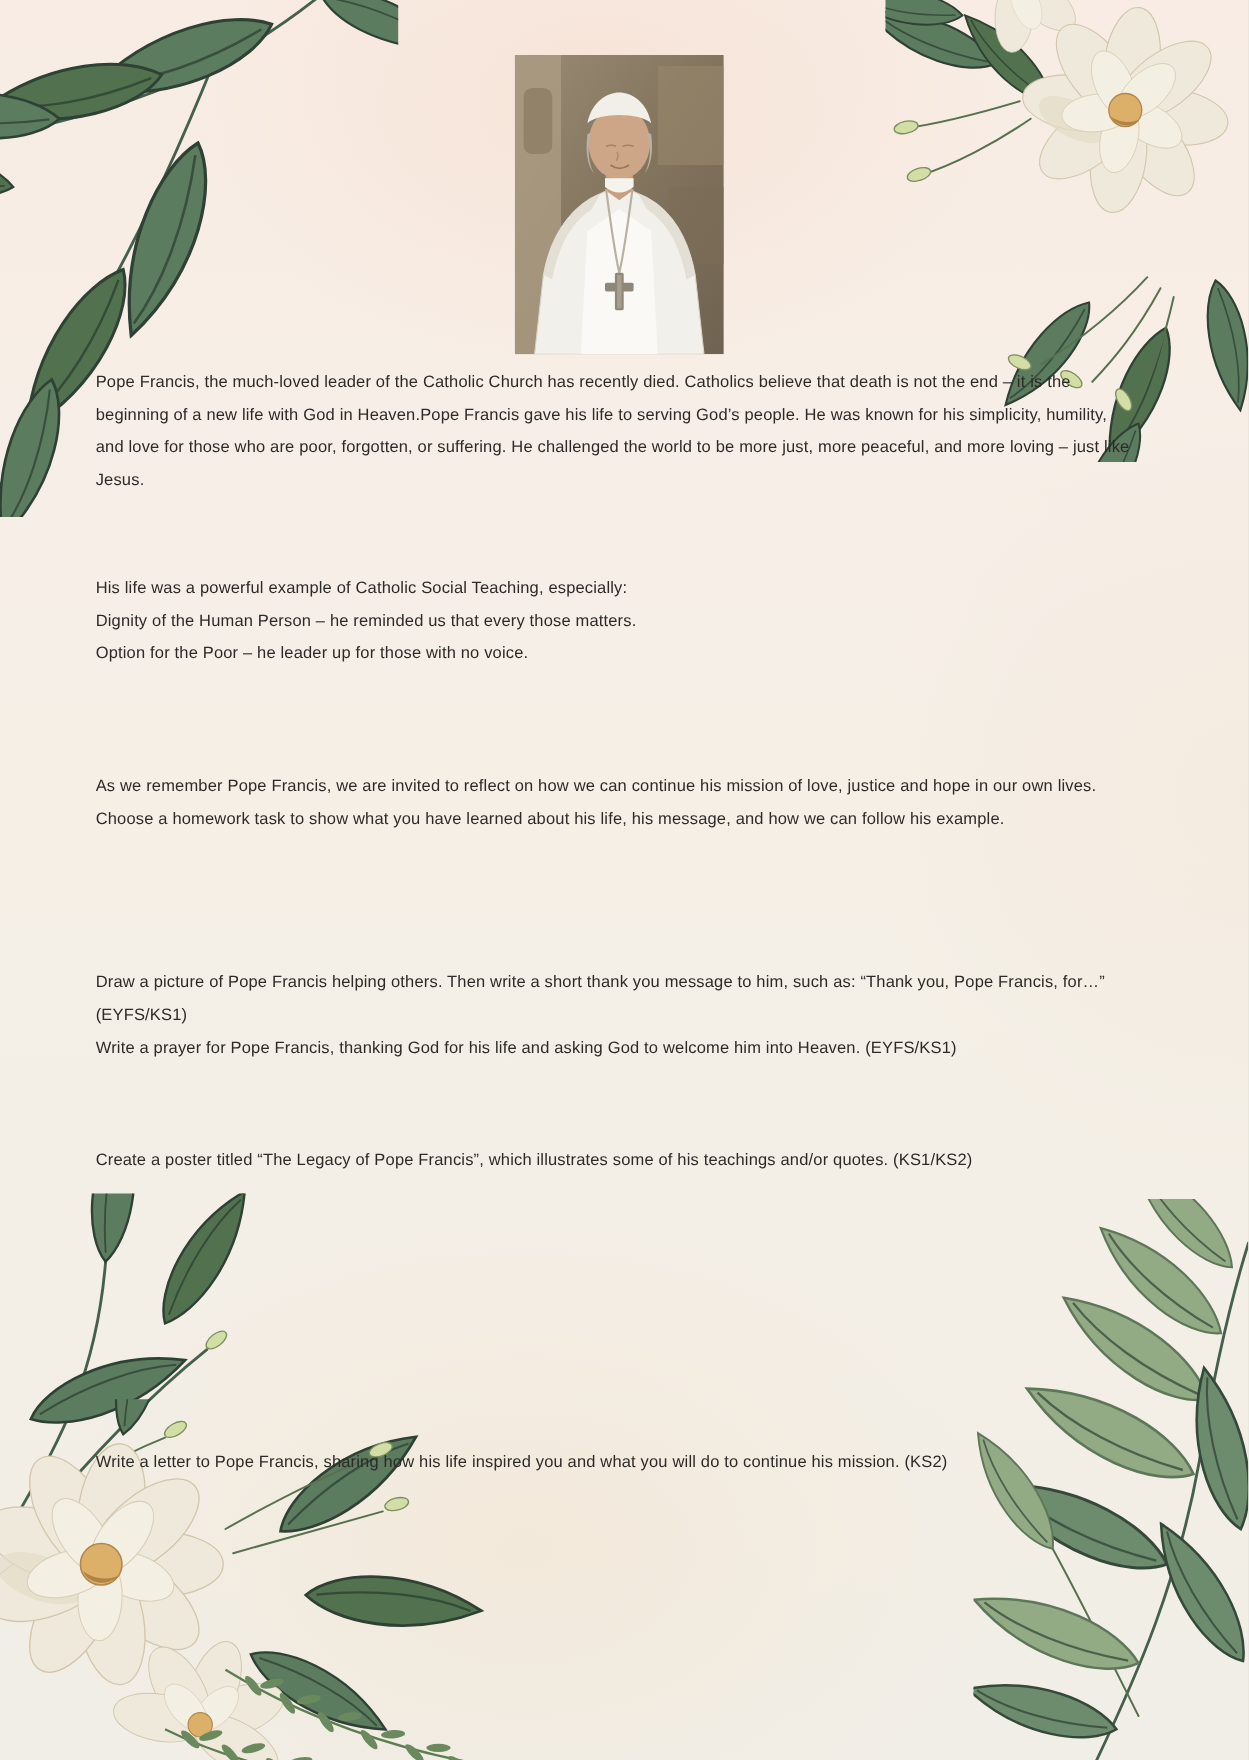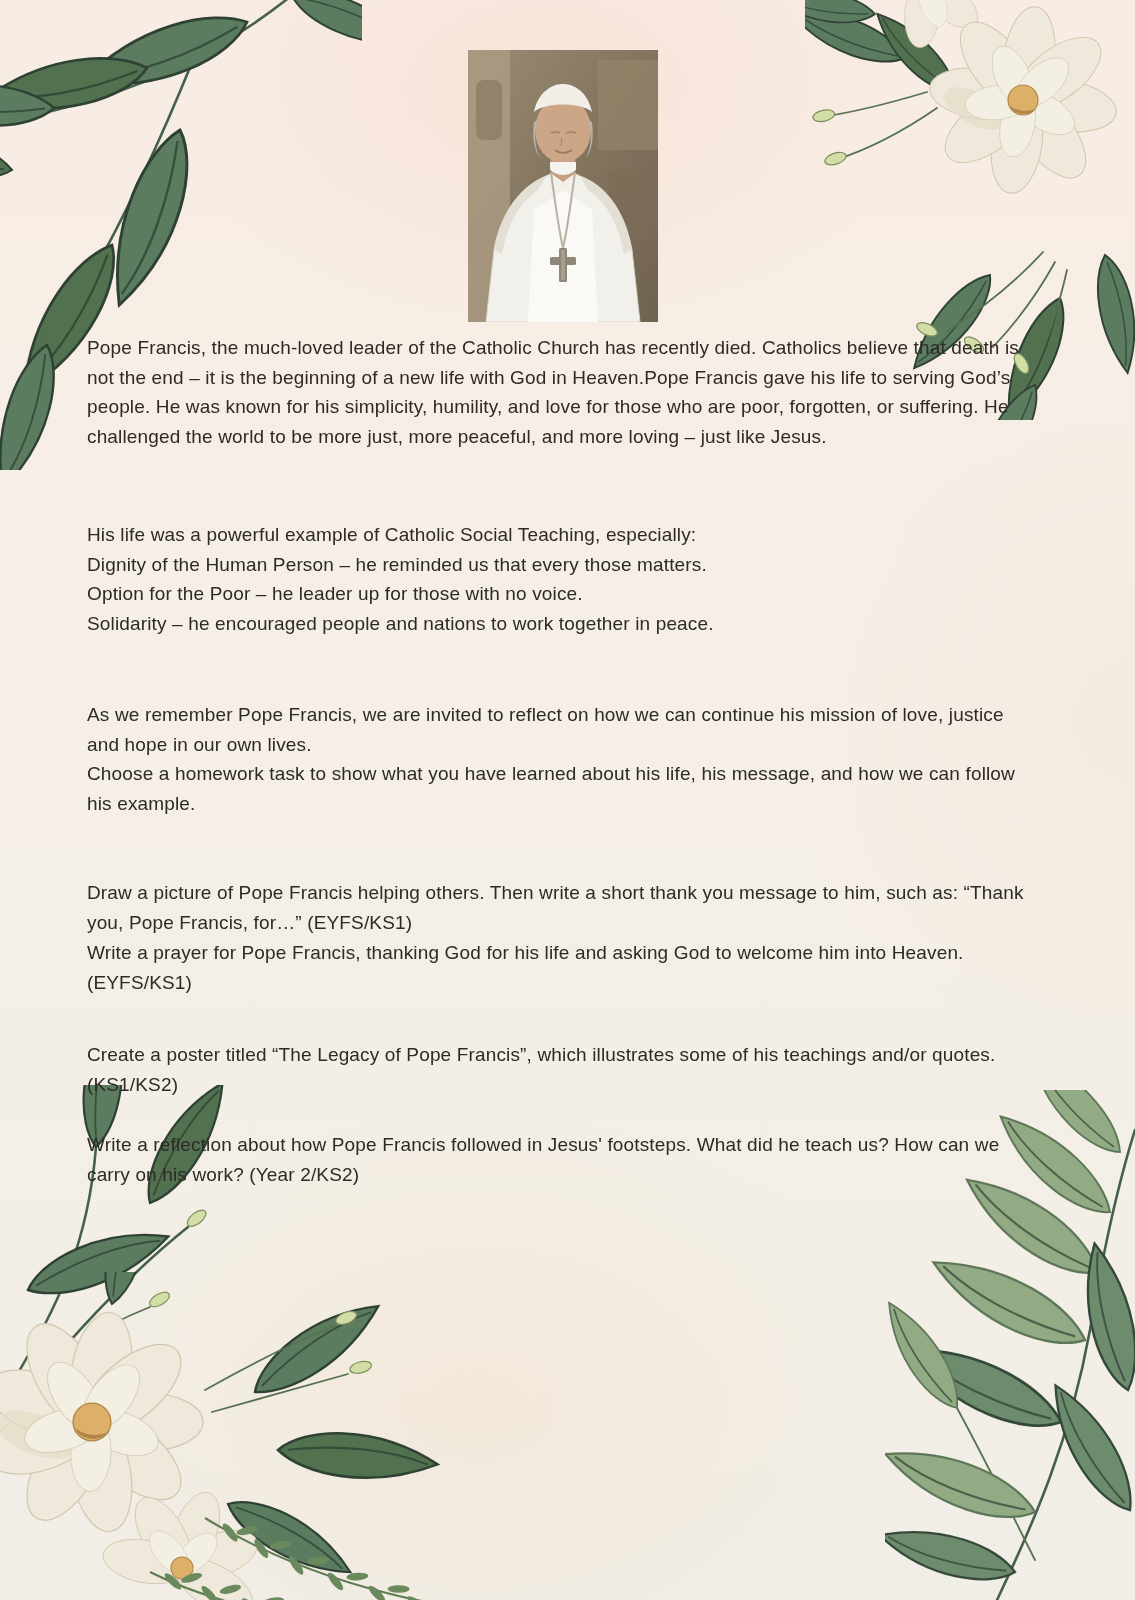--- a/index.html
+++ b/index.html
@@ -12,21 +12,21 @@
       radial-gradient(520px 340px at 48% 6%, rgba(246,212,192,.38), rgba(246,212,192,0) 70%),
       radial-gradient(620px 420px at 42% 88%, rgba(244,221,193,.33), rgba(244,221,193,0) 70%),
       radial-gradient(500px 500px at 100% 45%, rgba(240,220,205,.25), rgba(240,220,205,0) 70%),
       linear-gradient(180deg,#f8ece4 0%,#f6efe7 35%,#f4efe6 65%,#f1eee7 100%);
     font-family:"Liberation Sans", sans-serif;
   }
   .deco{position:absolute;pointer-events:none;}
   .tb{
     position:absolute;left:87px;width:940px;
     margin:0;
-    font-size:19px;line-height:29.7px;letter-spacing:.15px;
+    font-size:15px;line-height:29.7px;letter-spacing:.15px;
     color:#2d2a27;
   }
   .photo{position:absolute;left:468px;top:50px;width:190px;height:272px;}
   .photo svg{display:block;}
 
   
   .lf-d{fill:#5c7c60;stroke:#2e4134;stroke-width:1.6;}
   .lf-d2{fill:#51714f;stroke:#2e4134;stroke-width:1.6;}
   .lf-m{fill:#6d8b6d;stroke:#35493a;stroke-width:1.6;}
   .lf-l{fill:#92ab85;stroke:#5e7758;stroke-width:1.4;}
@@ -353,26 +353,25 @@
       <path d="M164,200 C156,156 134,134 112,126 L120,140 C138,152 150,172 156,204 Z" fill="#e3dfd4"></path>
     </svg>
   </div>
 
   <p class="tb" style="top:333px">Pope Francis, the much-loved leader of the Catholic Church has recently died. Catholics believe that death is not the end – it is the beginning of a new life with God in Heaven.Pope Francis gave his life to serving God’s people. He was known for his simplicity, humility, and love for those who are poor, forgotten, or suffering. He challenged the world to be more just, more peaceful, and more loving – just like Jesus.</p>
 
   <div class="tb" style="top:520px">
     <div>His life was a powerful example of Catholic Social Teaching, especially:</div>
     <div>Dignity of the Human Person – he reminded us that every those matters.</div>
     <div>Option for the Poor – he leader up for those with no voice.</div>
-    <div>Solidarity – he encouraged people and nations to work together in peace.</div>
   </div>
 
   <div class="tb" style="top:700px">
     <div>As we remember Pope Francis, we are invited to reflect on how we can continue his mission of love, justice and hope in our own lives.</div>
     <div>Choose a homework task to show what you have learned about his life, his message, and how we can follow his example.</div>
   </div>
 
   <p class="tb" style="top:878px">Draw a picture of Pope Francis helping others. Then write a short thank you message to him, such as: “Thank you, Pope Francis, for…” (EYFS/KS1)</p>
   <p class="tb" style="top:938px">Write a prayer for Pope Francis, thanking God for his life and asking God to welcome him into Heaven. (EYFS/KS1)</p>
   <p class="tb" style="top:1040px">Create a poster titled “The Legacy of Pope Francis”, which illustrates some of his teachings and/or quotes. (KS1/KS2)</p>
-  <p class="tb" style="top:1130px">Write a reflection about how Pope Francis followed in Jesus' footsteps. What did he teach us? How can we carry on his work? (Year 2/KS2)</p>
+  <p class="tb" style="top:1315px">Write a letter to Pope Francis, sharing how his life inspired you and what you will do to continue his mission. (KS2)</p>
 
 </div>
 
 </body></html>

